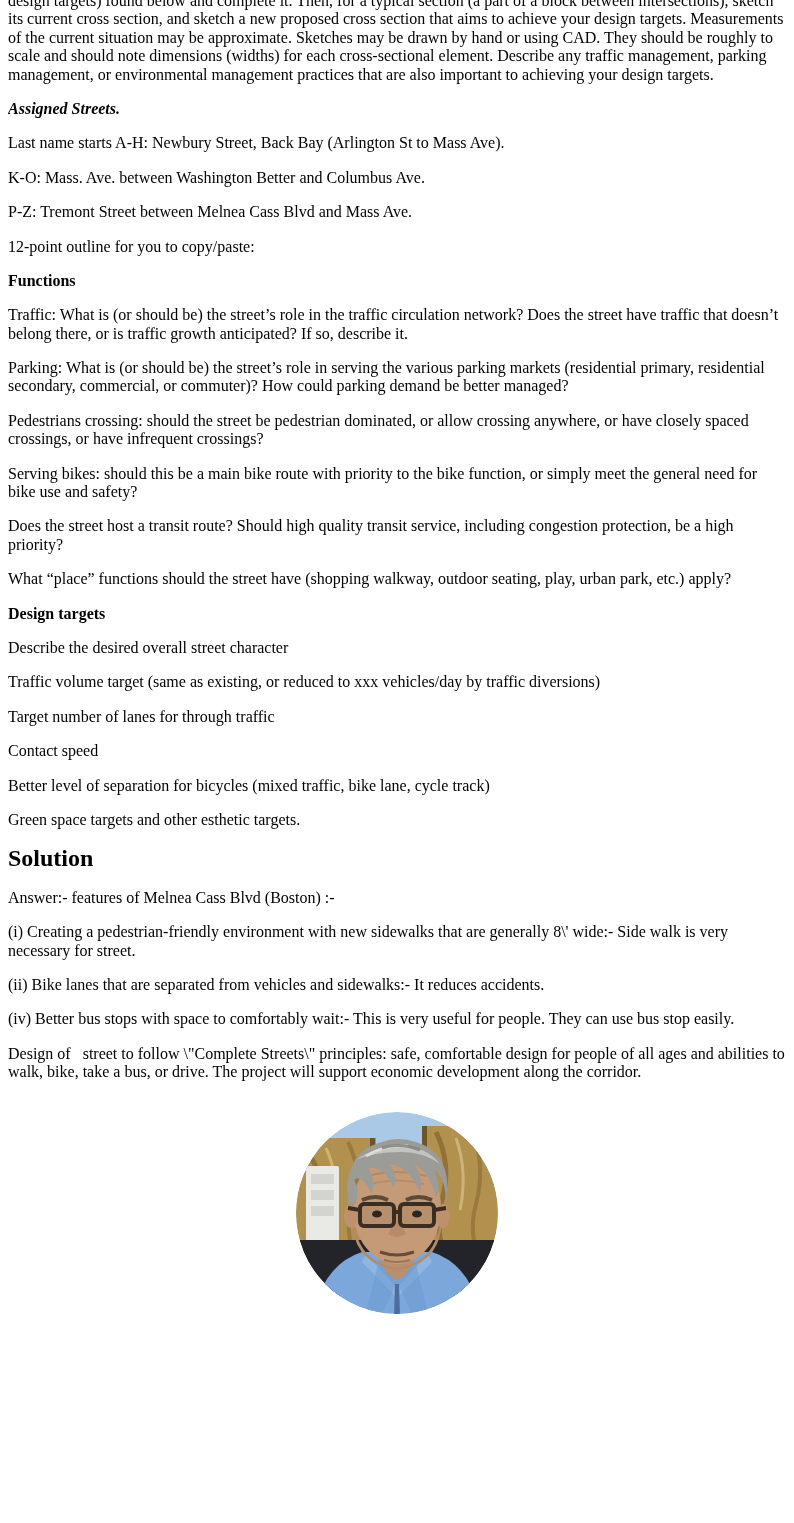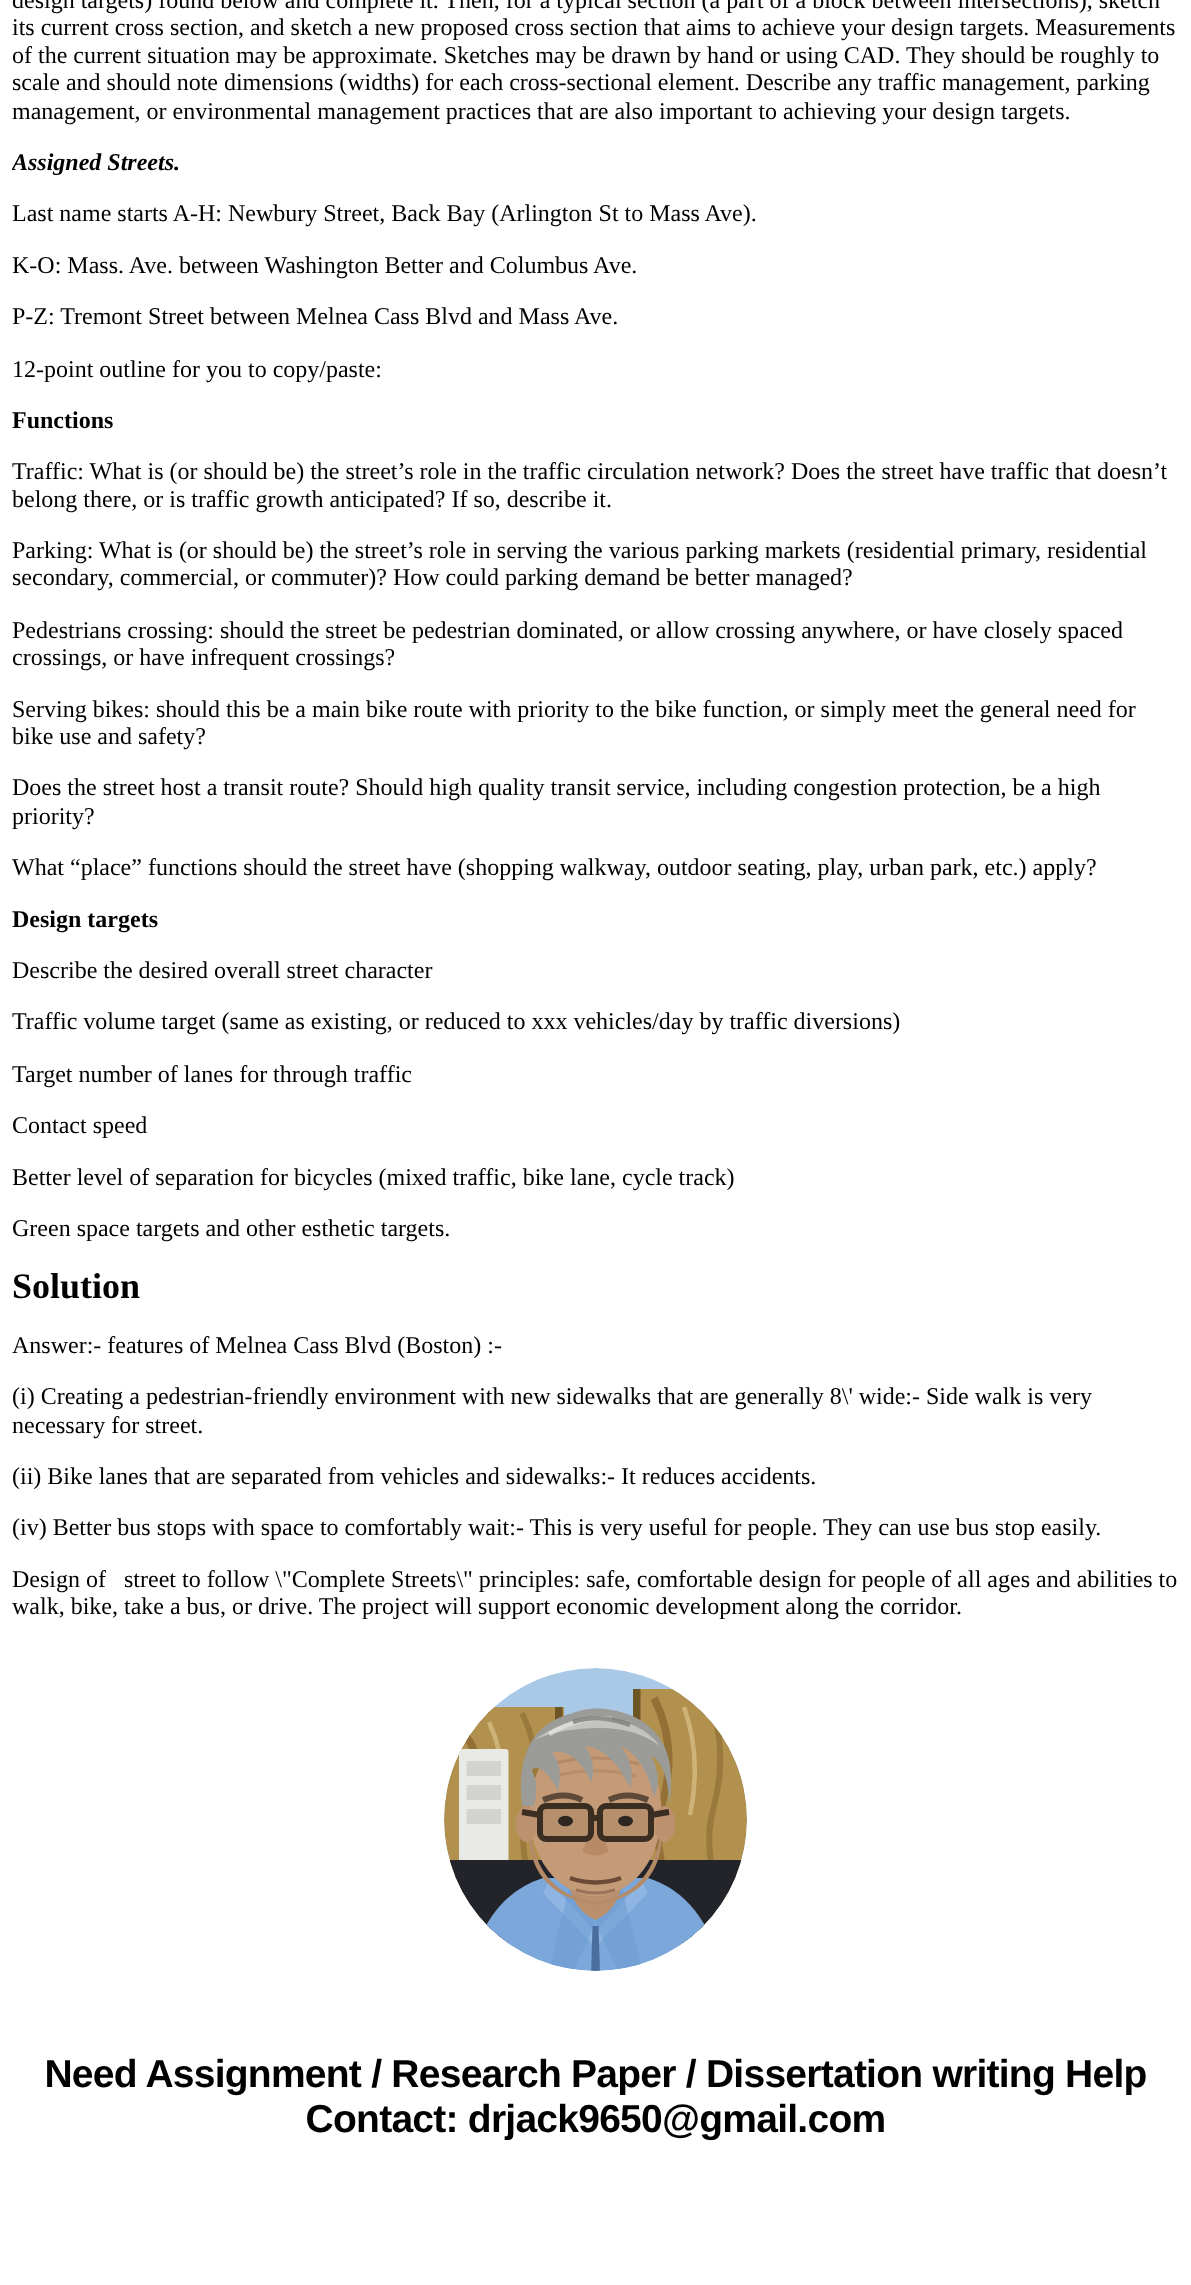--- a/index.html
+++ b/index.html
@@ -170,18 +170,14 @@
             <path d="M52 92 Q46 40 86 30 Q101 24 120 30 Q158 42 150 92 Q150 66 138 58 Q146 74 140 86 Q134 60 118 52 Q128 66 124 80 Q112 54 94 52 Q102 64 98 76 Q88 54 72 56 Q80 66 76 82 Q66 62 58 68 Q64 76 60 92 Z" fill="#9b9b97"></path>
             <path d="M60 48 Q80 34 104 34 Q130 34 144 52 Q128 40 104 40 Q78 40 60 48 Z" fill="#c3c3bf"></path>
             <path d="M70 44 Q90 32 112 34" stroke="#e2e2de" stroke-width="3" fill="none" opacity="0.8"></path>
             <path d="M86 36 Q104 30 124 38" stroke="#7e7e7a" stroke-width="3" fill="none" opacity="0.8"></path>
           </g>
         </g>
       </svg>
     </span>
   </div>
 
-  <div class="footer">
-    <span class="line">Need Assignment / Research Paper / Dissertation writing Help</span>
-    <span class="line">Contact: drjack9650@gmail.com</span>
-  </div>
 
 </div>
 
 </body></html>

